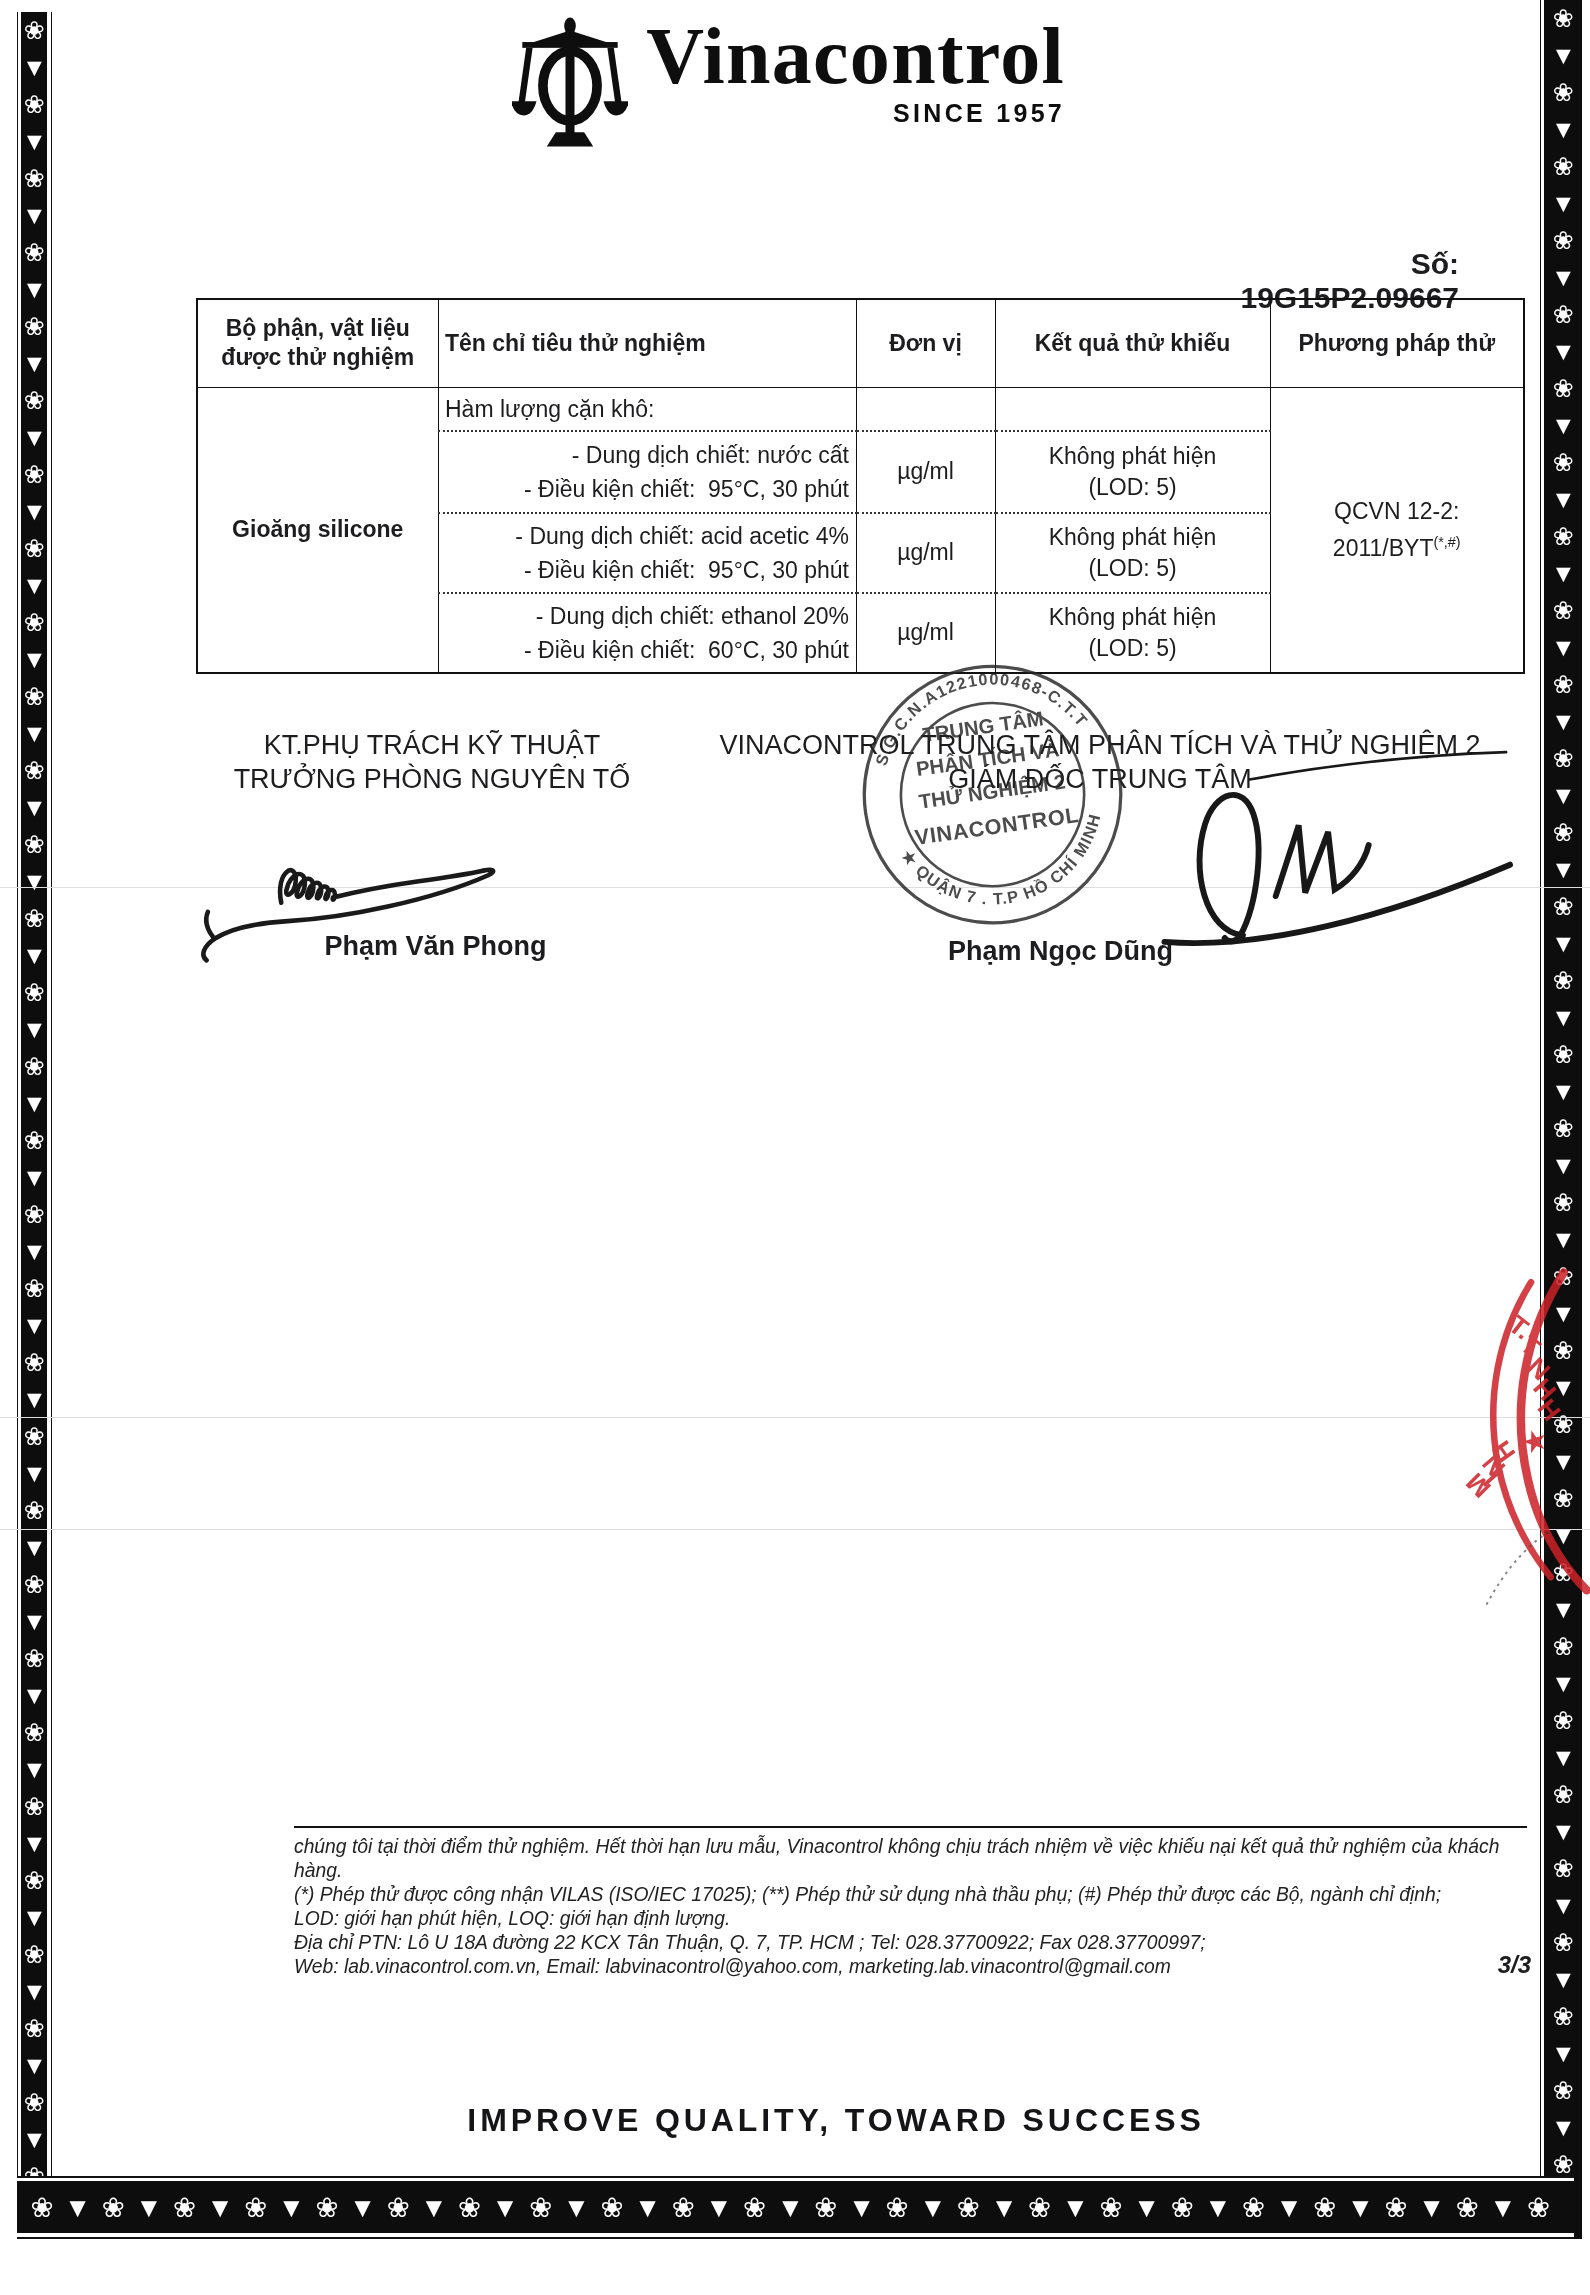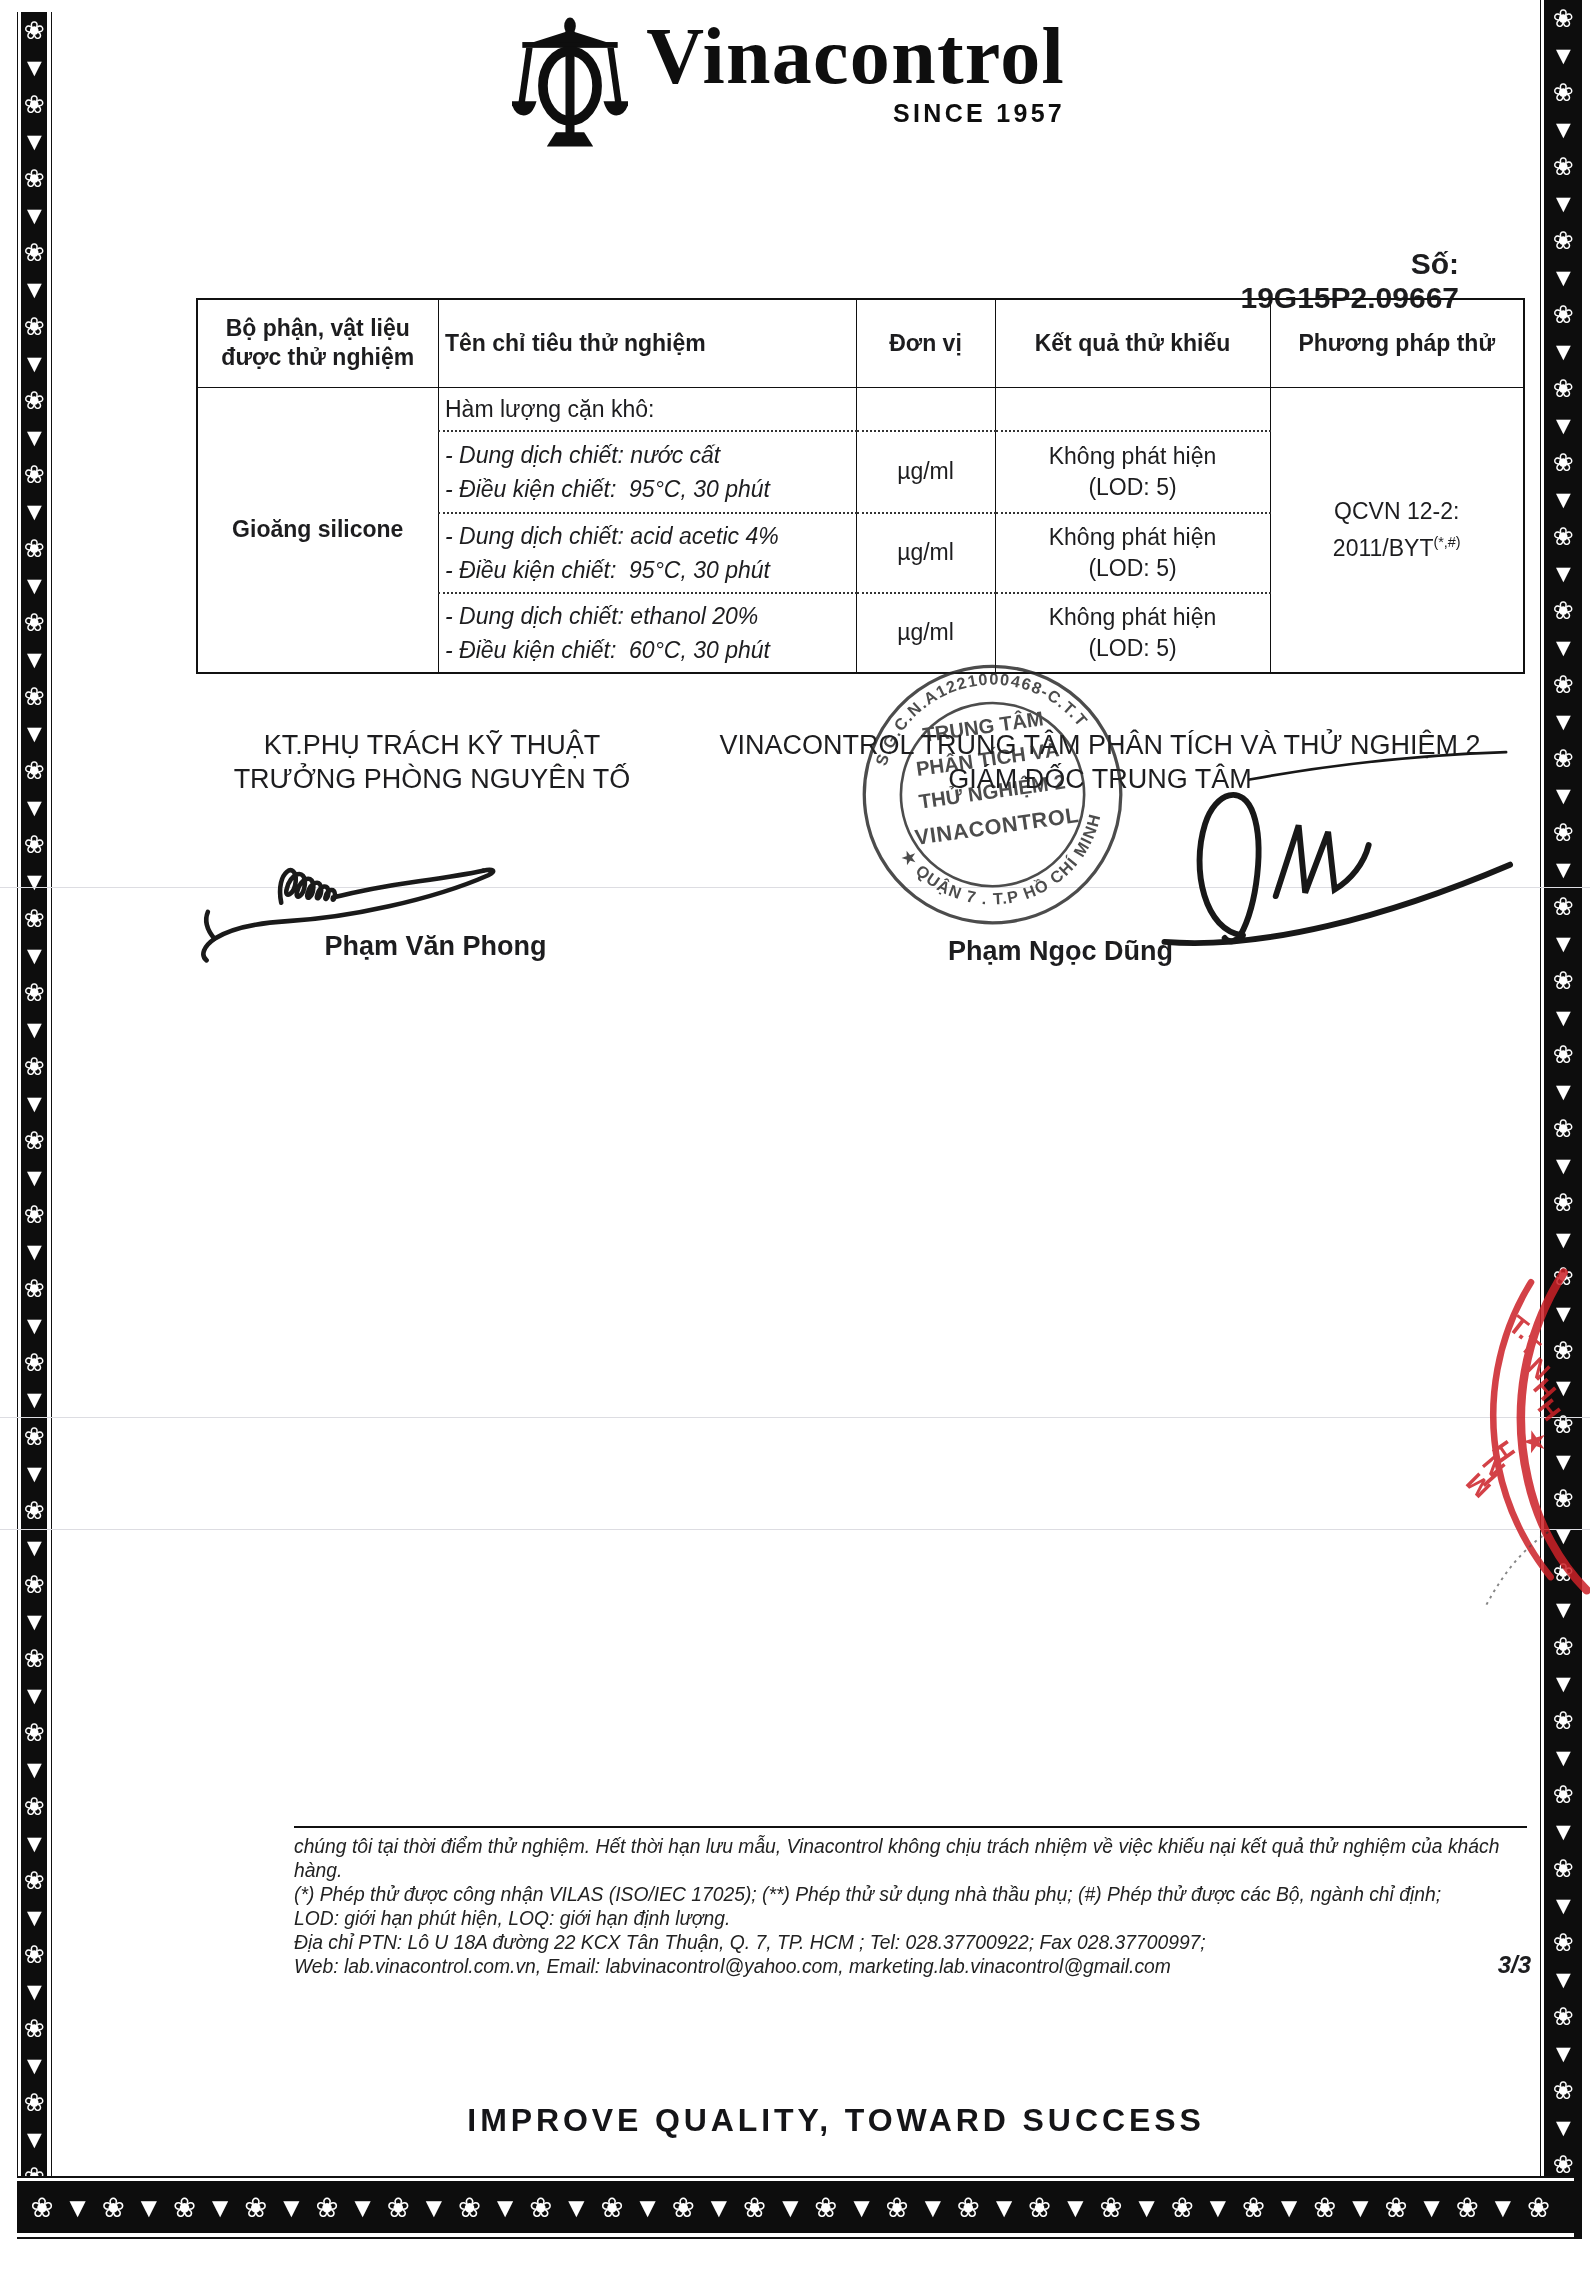--- a/index.html
+++ b/index.html
@@ -24,21 +24,21 @@
   .docnum{position:absolute;top:247px;left:1197px;width:262px;text-align:right;font-size:30px;font-weight:bold;}
   
   table.res{position:absolute;left:196px;top:298px;border-collapse:collapse;table-layout:fixed;width:1328px;}
   table.res col.c1{width:241px}table.res col.c2{width:418px}table.res col.c3{width:139px}
   table.res col.c4{width:275px}table.res col.c5{width:254px}
   table.res td,table.res th{border:1.3px solid #111;font-size:23px;vertical-align:middle;padding:3.9px 6.5px;}
   table.res{border:2px solid #111;}
   th{font-weight:bold;text-align:center;line-height:29px;height:79px;}
   th.left{text-align:left;padding-left:22px;}
   td.test{white-space:pre-wrap;text-align:left;padding-left:14.4px;line-height:34px;}
-  td.ital{font-style:italic;}
+  td.ital{text-align:right;}
   td.unit,td.result,td.material,td.method{text-align:center;line-height:31px;}
   td.material{font-weight:bold;font-size:24px;}
   tr.dotrow td.dotted{border-bottom:2px dotted #333;}
   tr.dotrow td{border-bottom-style:dotted;}
   sup.meth{font-size:14.4px;}
   .r1{height:34px}.r2{height:82px}.r3{height:80px}.r4{height:80px}
   
   .sigtitle{position:absolute;font-weight:normal;font-size:27px;line-height:34px;text-align:center;}
   .signame{position:absolute;font-weight:bold;font-size:27px;text-align:center;}
   .sigsvg{position:absolute;}

